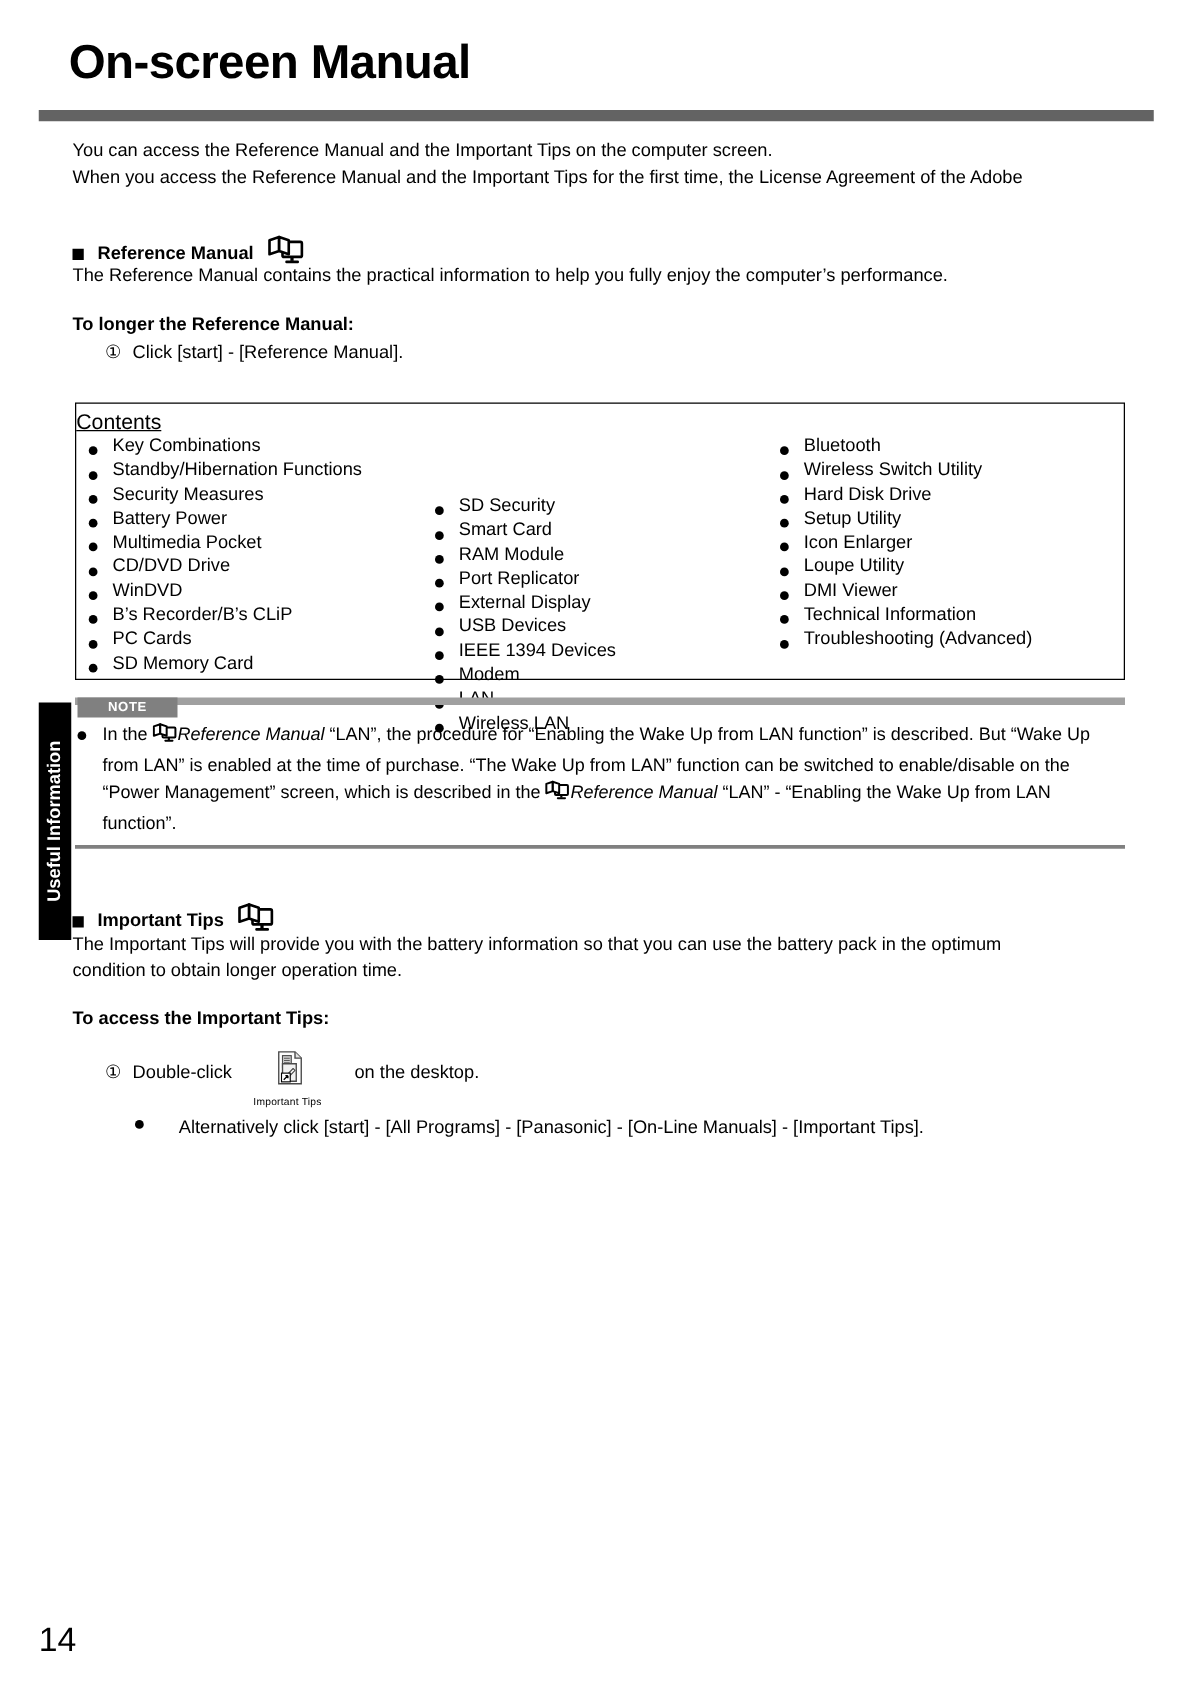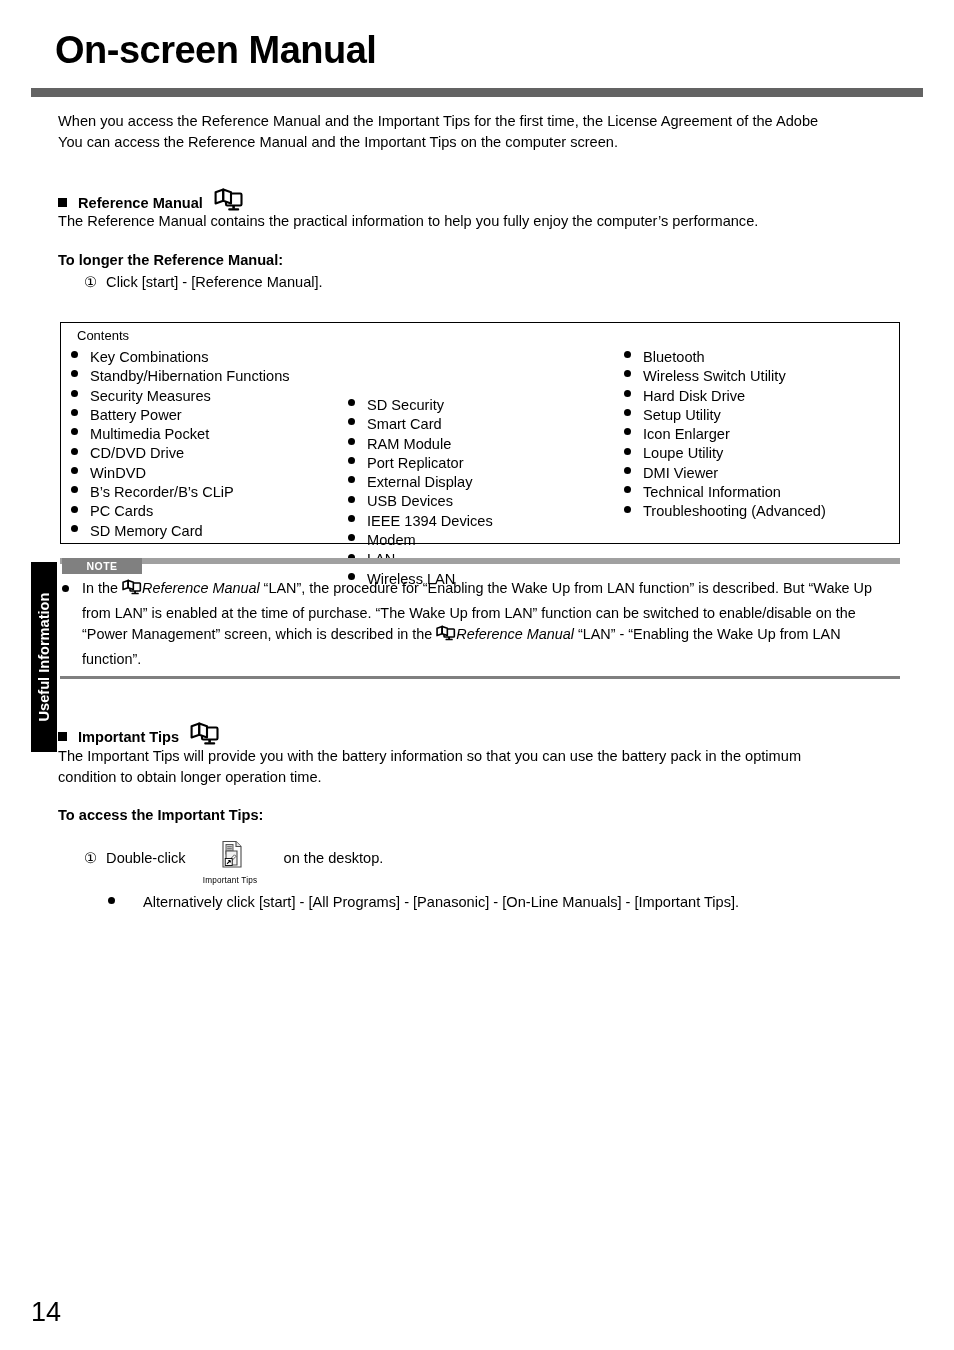--- a/index.html
+++ b/index.html
@@ -78,35 +78,36 @@
     position: absolute;
     left: 60px;
     top: 322px;
     width: 840px;
     height: 222px;
     border: 1.3px solid #000;
     box-sizing: border-box;
   }
   #contents-label {
     position: absolute;
-    left: 16px;
+    left: 0;
     top: 5px;
-    font-size: 13px;
+    font-size: 17px;
+    text-decoration: underline;
   }
   .col {
     position: absolute;
     top: 25px;
   }
   #col1 { left: 10px; }
   #col2 { left: 287px; margin-top: 48px; }
   #col3 { left: 563px; }
 
   .citem {
     display: flex;
-    align-items: center;
+    align-items: flex-end;
     font-size: 14.6px;
     line-height: 19.3px;
     white-space: nowrap;
   }
   .dot {
     display: inline-block;
     width: 7px;
     height: 7px;
     border-radius: 50%;
     background: #000;
@@ -222,22 +223,22 @@
   }
   .ital { font-style: italic; }
 </style>
 </head>
 <body>
 
 <div id="page-title">On-screen Manual</div>
 <div id="title-rule"></div>
 
 <div class="para" style="left:58px; top:111px; width:850px;">
+  <div>You can access the Reference Manual and the Important Tips on the computer screen.</div>
   <div>When you access the Reference Manual and the Important Tips for the first time, the License Agreement of the Adobe</div>
-  <div>You can access the Reference Manual and the Important Tips on the computer screen.</div>
 </div>
 
 <div class="sect-head" style="left:58px; top:188px;">
   <span class="sq"></span>
   <span>Reference Manual</span>
   <span class="bookmon">
     <svg width="30" height="26" viewBox="0 0 30 26" aria-hidden="true">
 
       <rect x="12" y="5.5" width="15.5" height="12" rx="1.2" fill="#fff" stroke="#000" stroke-width="2.1"></rect>
       <rect x="18.3" y="17.5" width="2.6" height="3.2" fill="#000"></rect>

